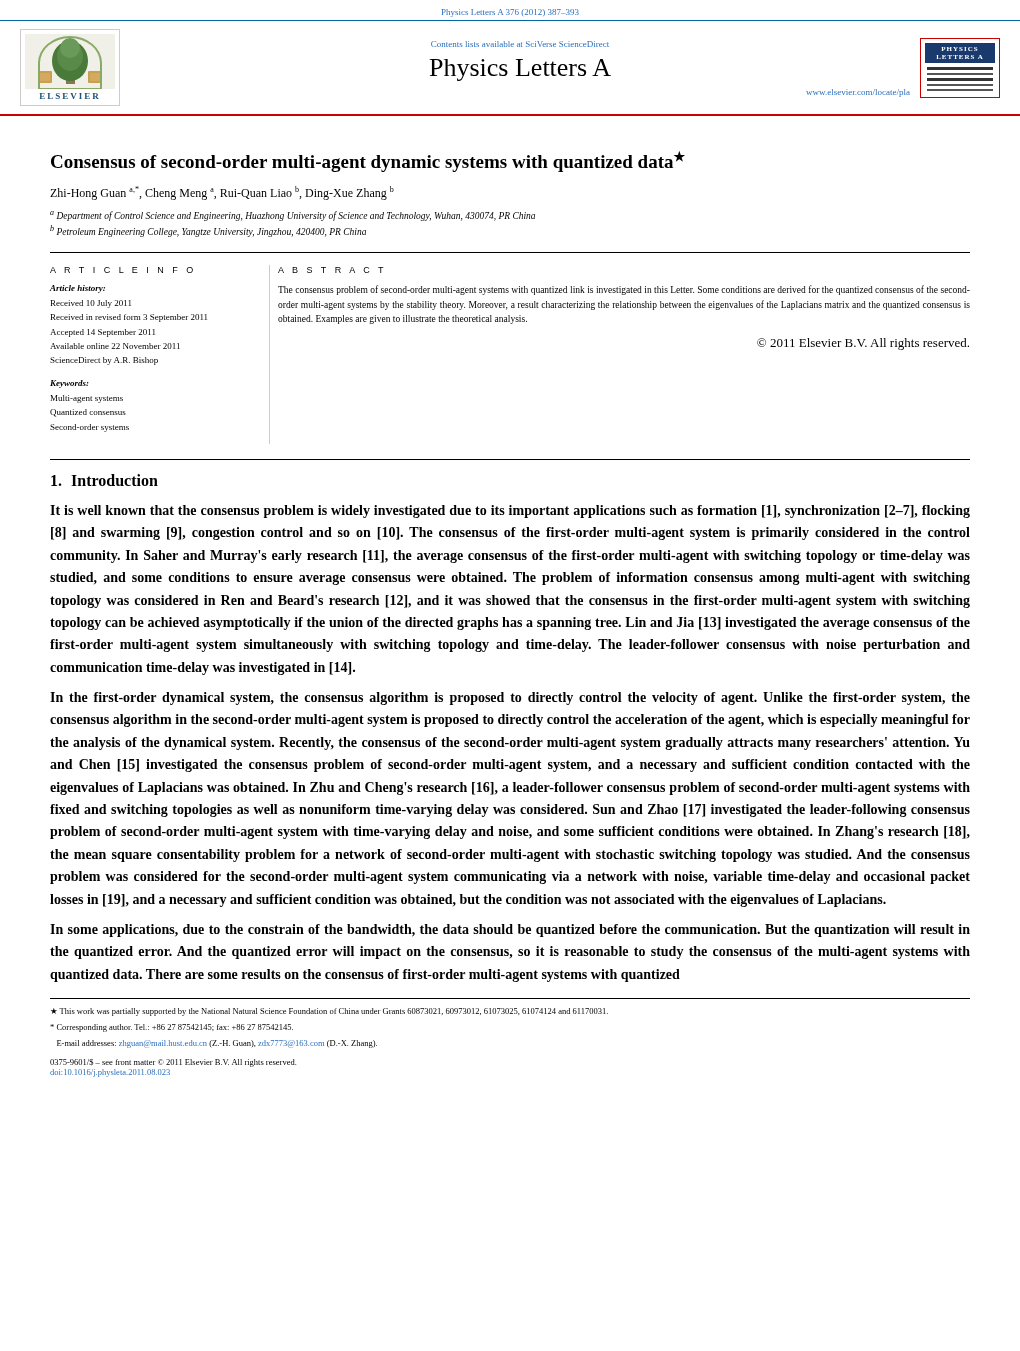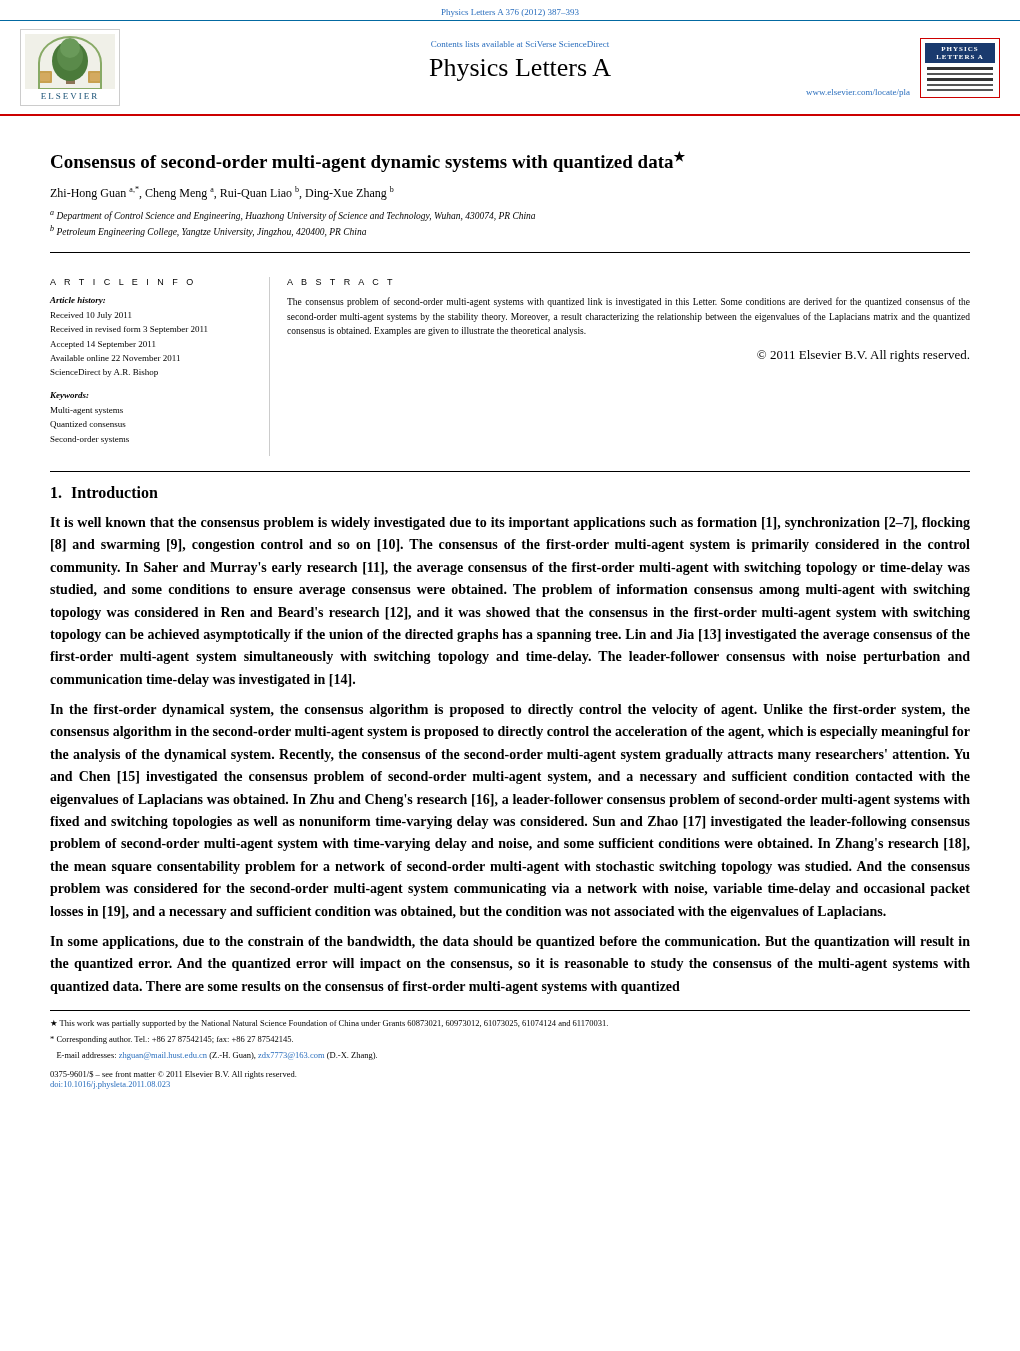--- a/index.html
+++ b/index.html
@@ -59,21 +59,21 @@
       content: '';
       position: absolute;
       width: 60px;
       height: 50px;
       border: 2px solid #8a6;
       border-radius: 50% 50% 0 0;
       top: 2px;
     }
     .elsevier-logo .logo-text {
       font-size: 9px;
-      font-weight: normal;
+      font-weight: bold;
       color: #1a5276;
       letter-spacing: 2px;
       margin-top: 2px;
     }
     .journal-center {
       flex: 1;
       text-align: center;
     }
     .journal-center .contents-line {
       font-size: 9px;
@@ -167,23 +167,23 @@
       color: #000;
     }
     .affiliations .aff-label {
       font-size: 8px;
       vertical-align: super;
     }
 
     
     .article-sections {
       display: flex;
-      gap: 17px;
+      gap: 8px;
       border-top: 1px solid #000;
-      padding-top: 24px;
+      padding-top: 12px;
       margin-bottom: 15px;
     }
     .article-info {
       width: 220px;
       min-width: 220px;
       border-right: 1px solid #ccc;
       padding-right: 15px;
     }
     .abstract-section {
       flex: 1;

